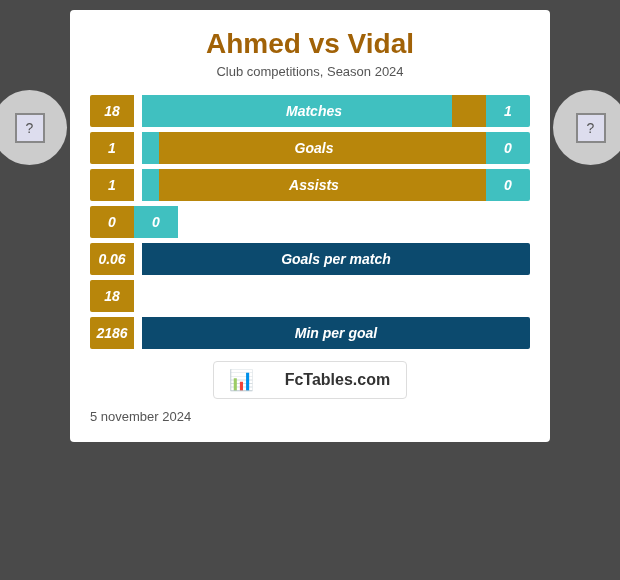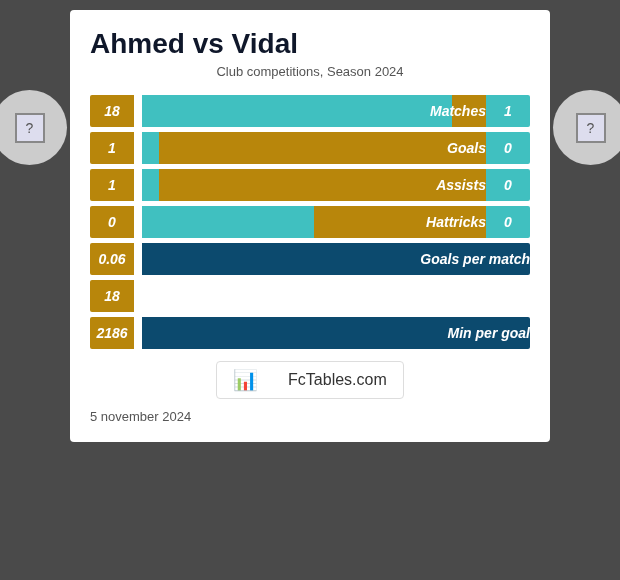--- a/index.html
+++ b/index.html
@@ -18,23 +18,24 @@
     .card {
       background: #fff;
       width: 480px;
       margin-top: 10px;
       border-radius: 4px;
       padding: 18px 20px 18px 20px;
       position: relative;
     }
 
     .title {
+      text-align: center;
       font-size: 28px;
       font-weight: bold;
-      color: #0f172a;
+      color: #a16207;
       margin-bottom: 4px;
     }
 
     .subtitle {
       text-align: center;
       font-size: 13px;
       color: #555;
       margin-bottom: 16px;
     }
 
@@ -103,21 +104,21 @@
       justify-content: center;
     }
 
     .stat-bar-container {
       flex: 1;
       height: 100%;
       background: #b8860b;
       position: relative;
       display: flex;
       align-items: center;
-      justify-content: flex-end;
+      justify-content: center;
       margin-left: 8px;
     }
 
     .stat-bar-fill {
       position: absolute;
       left: 0;
       top: 0;
       height: 100%;
       background: #40c0c0;
     }
@@ -165,21 +166,21 @@
       gap: 6px;
     }
 
     .logo-icon {
       color: #b8860b;
       font-size: 20px;
     }
 
     .logo-text {
       font-size: 16px;
-      font-weight: normal;
+      font-weight: bold;
       color: #333;
       padding-left: 24px;
     }
 
     .footer-date {
       text-align: left;
       font-size: 13px;
       color: #555;
       margin-top: 2px;
     }
@@ -223,24 +224,20 @@
         <div class="stat-row">
           <div class="stat-left-val">1</div>
           <div class="stat-bar-container">
             <div class="stat-bar-fill" style="width: 5%;"></div>
             <span class="stat-label">Assists</span>
           </div>
           <div class="stat-right-val">0</div>
         </div>
         <div class="stat-row">
           <div class="stat-left-val">0</div>
-          <div class="stat-bar-container">
-            <div class="stat-bar-fill" style="width: 50%;"></div>
-            <span class="stat-label">Hattricks</span>
-          </div>
           <div class="stat-right-val">0</div>
         </div>
         <div class="stat-row stat-row-single">
           <div class="stat-left-val">0.06</div>
           <div class="stat-bar-container">
             <span class="stat-label">Goals per match</span>
           </div>
         </div>
         <div class="stat-row stat-row-single">
           <div class="stat-left-val">18</div>

